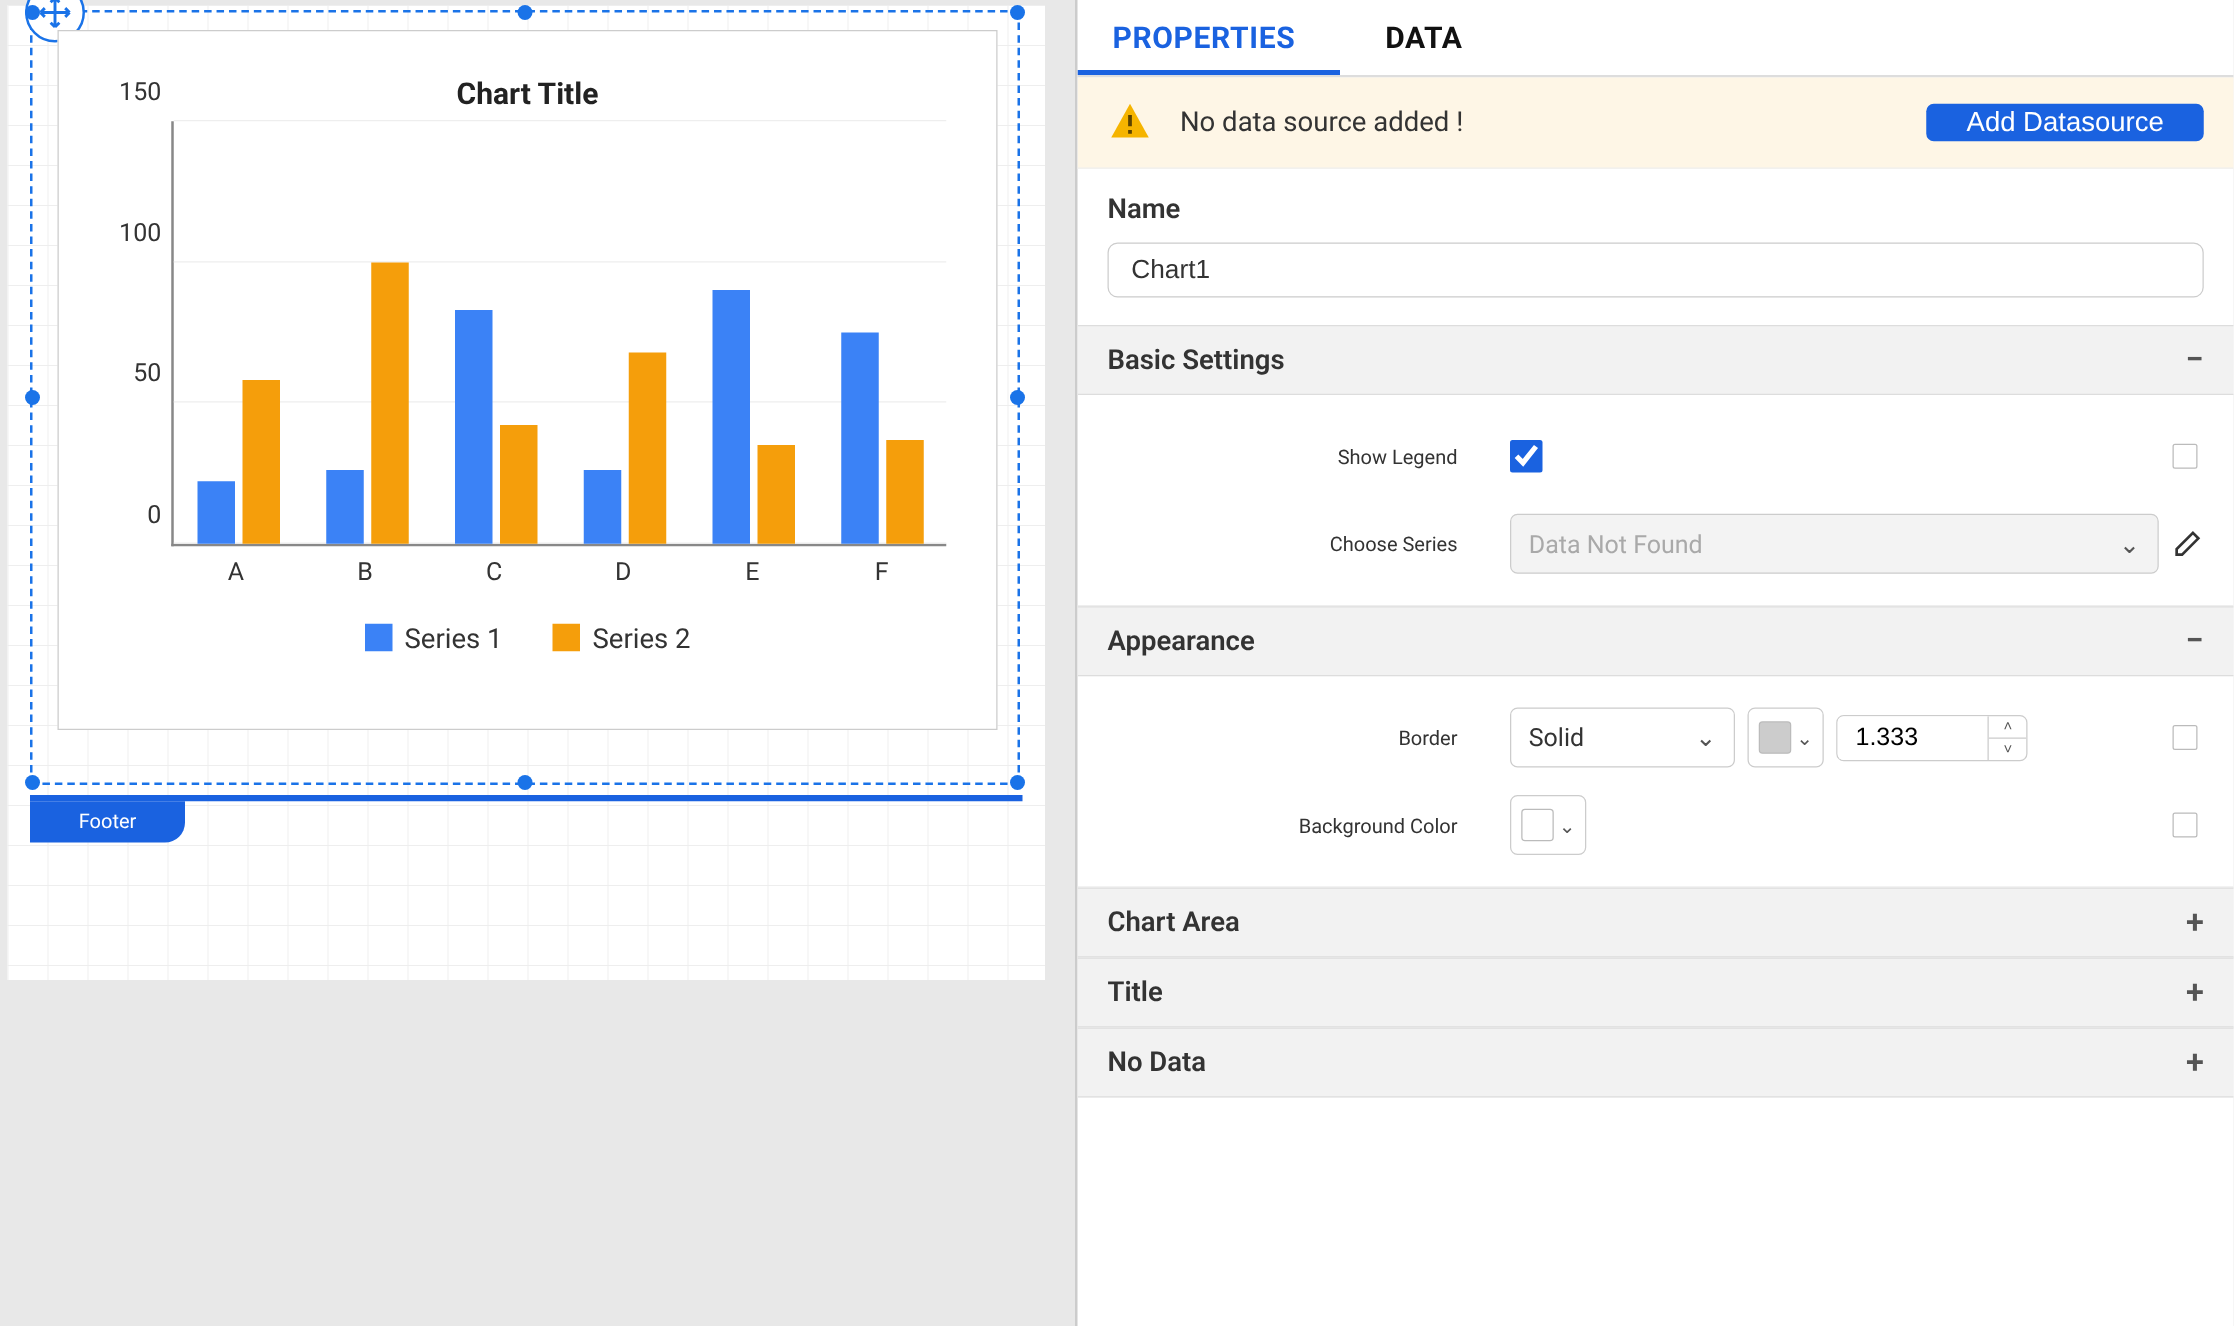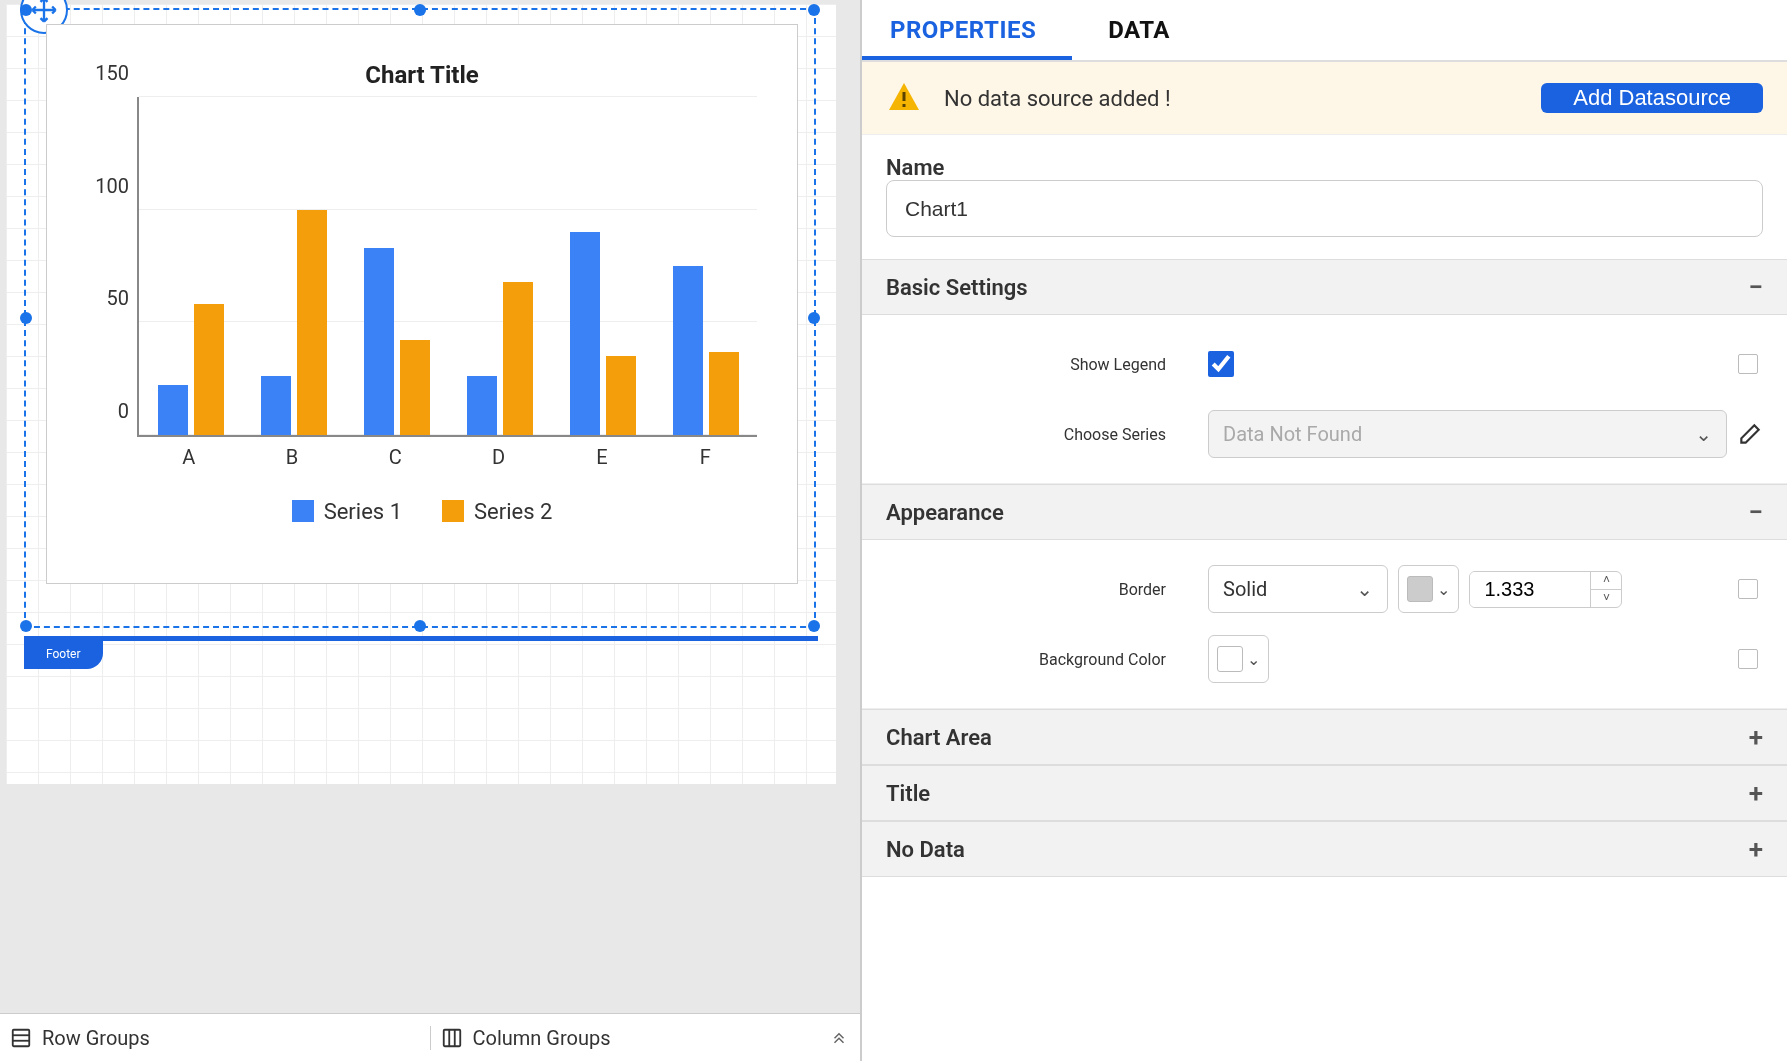--- a/index.html
+++ b/index.html
@@ -37,41 +37,41 @@
   .bar { width: 30px; }
   .bar.s0 { background: #3B82F6; }
   .bar.s1 { background: #F59E0B; }
   .xlab { text-align: center; font-size: 20px; color: #333; padding-top: 8px; }
   .xlabels { display: flex; margin: 0 40px 0 90px; }
   .xlabels > div { flex: 1; }
   .legend-row { display: flex; justify-content: center; gap: 40px; padding: 30px 0 0; font-size: 22px; color: #333; }
   .swatch { width: 22px; height: 22px; display: inline-block; margin-right: 10px; vertical-align: -3px; }
 
   .footer-bar { position: absolute; left: 18px; width: 794px; top: 632px; height: 5px; background: #1a62e0; }
-  .footer-tab { position: absolute; left: 18px; top: 637px; padding: 6px 22px 8px;
-               background: #1a62e0; color: #fff; font-size: 12px;
+  .footer-tab { position: absolute; left: 18px; top: 637px; padding: 6px 39px 8px;
+               background: #1a62e0; color: #fff; font-size: 16px;
                border-radius: 0 0 16px 0; }
   .bottom-bar { height: 48px; background: #fff; border-top: 1px solid #ccc; display: flex; align-items: center; font-size: 20px; color: #333; }
   .bb-left { flex: 1; display: flex; align-items: center; gap: 10px; padding-left: 10px; }
   .bb-right { flex: 1; display: flex; align-items: center; gap: 10px; padding-left: 10px; border-left: 1px solid #ccc; position: relative; }
   .bb-collapse { position: absolute; right: 12px; color: #666; }
   .bb-icon { width: 22px; height: 22px; }
 
   
   .props { flex: 1; background: #fff; border-left: 2px solid #ccc; display: flex; flex-direction: column; overflow-y: auto; }
   .tabs { display: flex; height: 62px; border-bottom: 2px solid #ddd; }
   .tab { padding: 16px 36px 0; font-size: 24px; font-weight: 700; color: #111; cursor: pointer; letter-spacing: 0.5px; }
   .tab.active { color: #1a62e0; border-bottom: 4px solid #1a62e0; padding-left: 28px; }
   .alert { display: flex; align-items: center; background: #FEF6E6; padding: 18px 24px; gap: 22px; border-bottom: 1px solid #eee; }
   .alert-msg { flex: 1; font-size: 22px; color: #333; }
   .alert-btn { background: #1a62e0; color: #fff; border: none; padding: 2px 32px; font-size: 22px; border-radius: 6px; cursor: pointer; }
   .warn-icon { width: 36px; height: 36px; }
   .section-name { padding: 20px 24px 4px; }
-  .field-label { font-size: 22px; font-weight: 600; color: #333; display: block; }
-  .text-input { width: 100%; height: 57px; border: 1px solid #ccc; border-radius: 8px; padding: 0 18px; font-size: 21px; color: #333; }
+  .field-label { font-size: 22px; font-weight: 600; color: #333; display: block; margin-bottom: 14px; }
+  .text-input { width: 100%; height: 44px; border: 1px solid #ccc; border-radius: 8px; padding: 0 18px; font-size: 21px; color: #333; }
   .sec-header { display: flex; align-items: center; justify-content: space-between;
                 background: #f2f2f2; border-top: 1px solid #ddd; border-bottom: 1px solid #ddd;
                 padding: 12px 24px; font-size: 22px; font-weight: 600; color: #333; cursor: pointer; }
   .sec-toggle { font-size: 26px; color: #555; }
   .sec-body { padding: 14px 24px; border-bottom: 1px solid #eee; }
   .row { display: flex; align-items: center; min-height: 70px; }
   .row .lbl { width: 300px; text-align: right; padding-right: 20px; font-size: 16px; color: #333; }
   .row .ctrl { flex: 1; display: flex; align-items: center; gap: 10px; margin-left: 22px; }
   .row .lock { width: 30px; display: flex; justify-content: center; }
   .lock-chk { width: 20px; height: 20px; border: 1px solid #bbb; border-radius: 2px; background: #fff; }
@@ -163,44 +163,20 @@
             <div class="legend-row" id="legend">
                 <div><span class="swatch" style="background: rgb(59, 130, 246);"></span>Series 1</div>
                 <div><span class="swatch" style="background: rgb(245, 158, 11);"></span>Series 2</div>
               </div>
           </div>
         </div>
         <div class="footer-bar"></div>
         <div class="footer-tab">Footer</div>
       </div>
     </div>
-    <div class="bottom-bar">
-      <div class="bb-left">
-        <svg class="bb-icon" viewBox="0 0 24 24" fill="none" stroke="#333" stroke-width="2">
-            <rect x="3" y="3" width="18" height="18" rx="1"></rect>
-            <line x1="3" y1="9" x2="21" y2="9"></line>
-            <line x1="3" y1="15" x2="21" y2="15"></line>
-          </svg>
-        <span>Row Groups</span>
-      </div>
-      <div class="bb-right">
-        <svg class="bb-icon" viewBox="0 0 24 24" fill="none" stroke="#333" stroke-width="2">
-            <rect x="3" y="3" width="18" height="18" rx="1"></rect>
-            <line x1="9" y1="3" x2="9" y2="21"></line>
-            <line x1="15" y1="3" x2="15" y2="21"></line>
-          </svg>
-        <span>Column Groups</span>
-        <span class="bb-collapse">
-          <svg width="18" height="18" viewBox="0 0 24 24" fill="none" stroke="#666" stroke-width="2">
-              <path d="M6 15 L12 9 L18 15"></path>
-              <path d="M6 21 L12 15 L18 21"></path>
-            </svg>
-        </span>
-      </div>
-    </div>
   </div>
 
   <div class="props">
     <div class="tabs">
       <div class="tab active">PROPERTIES</div>
       <div class="tab">DATA</div>
     </div>
 
     <div class="alert">
       <svg class="warn-icon" viewBox="0 0 24 24">

